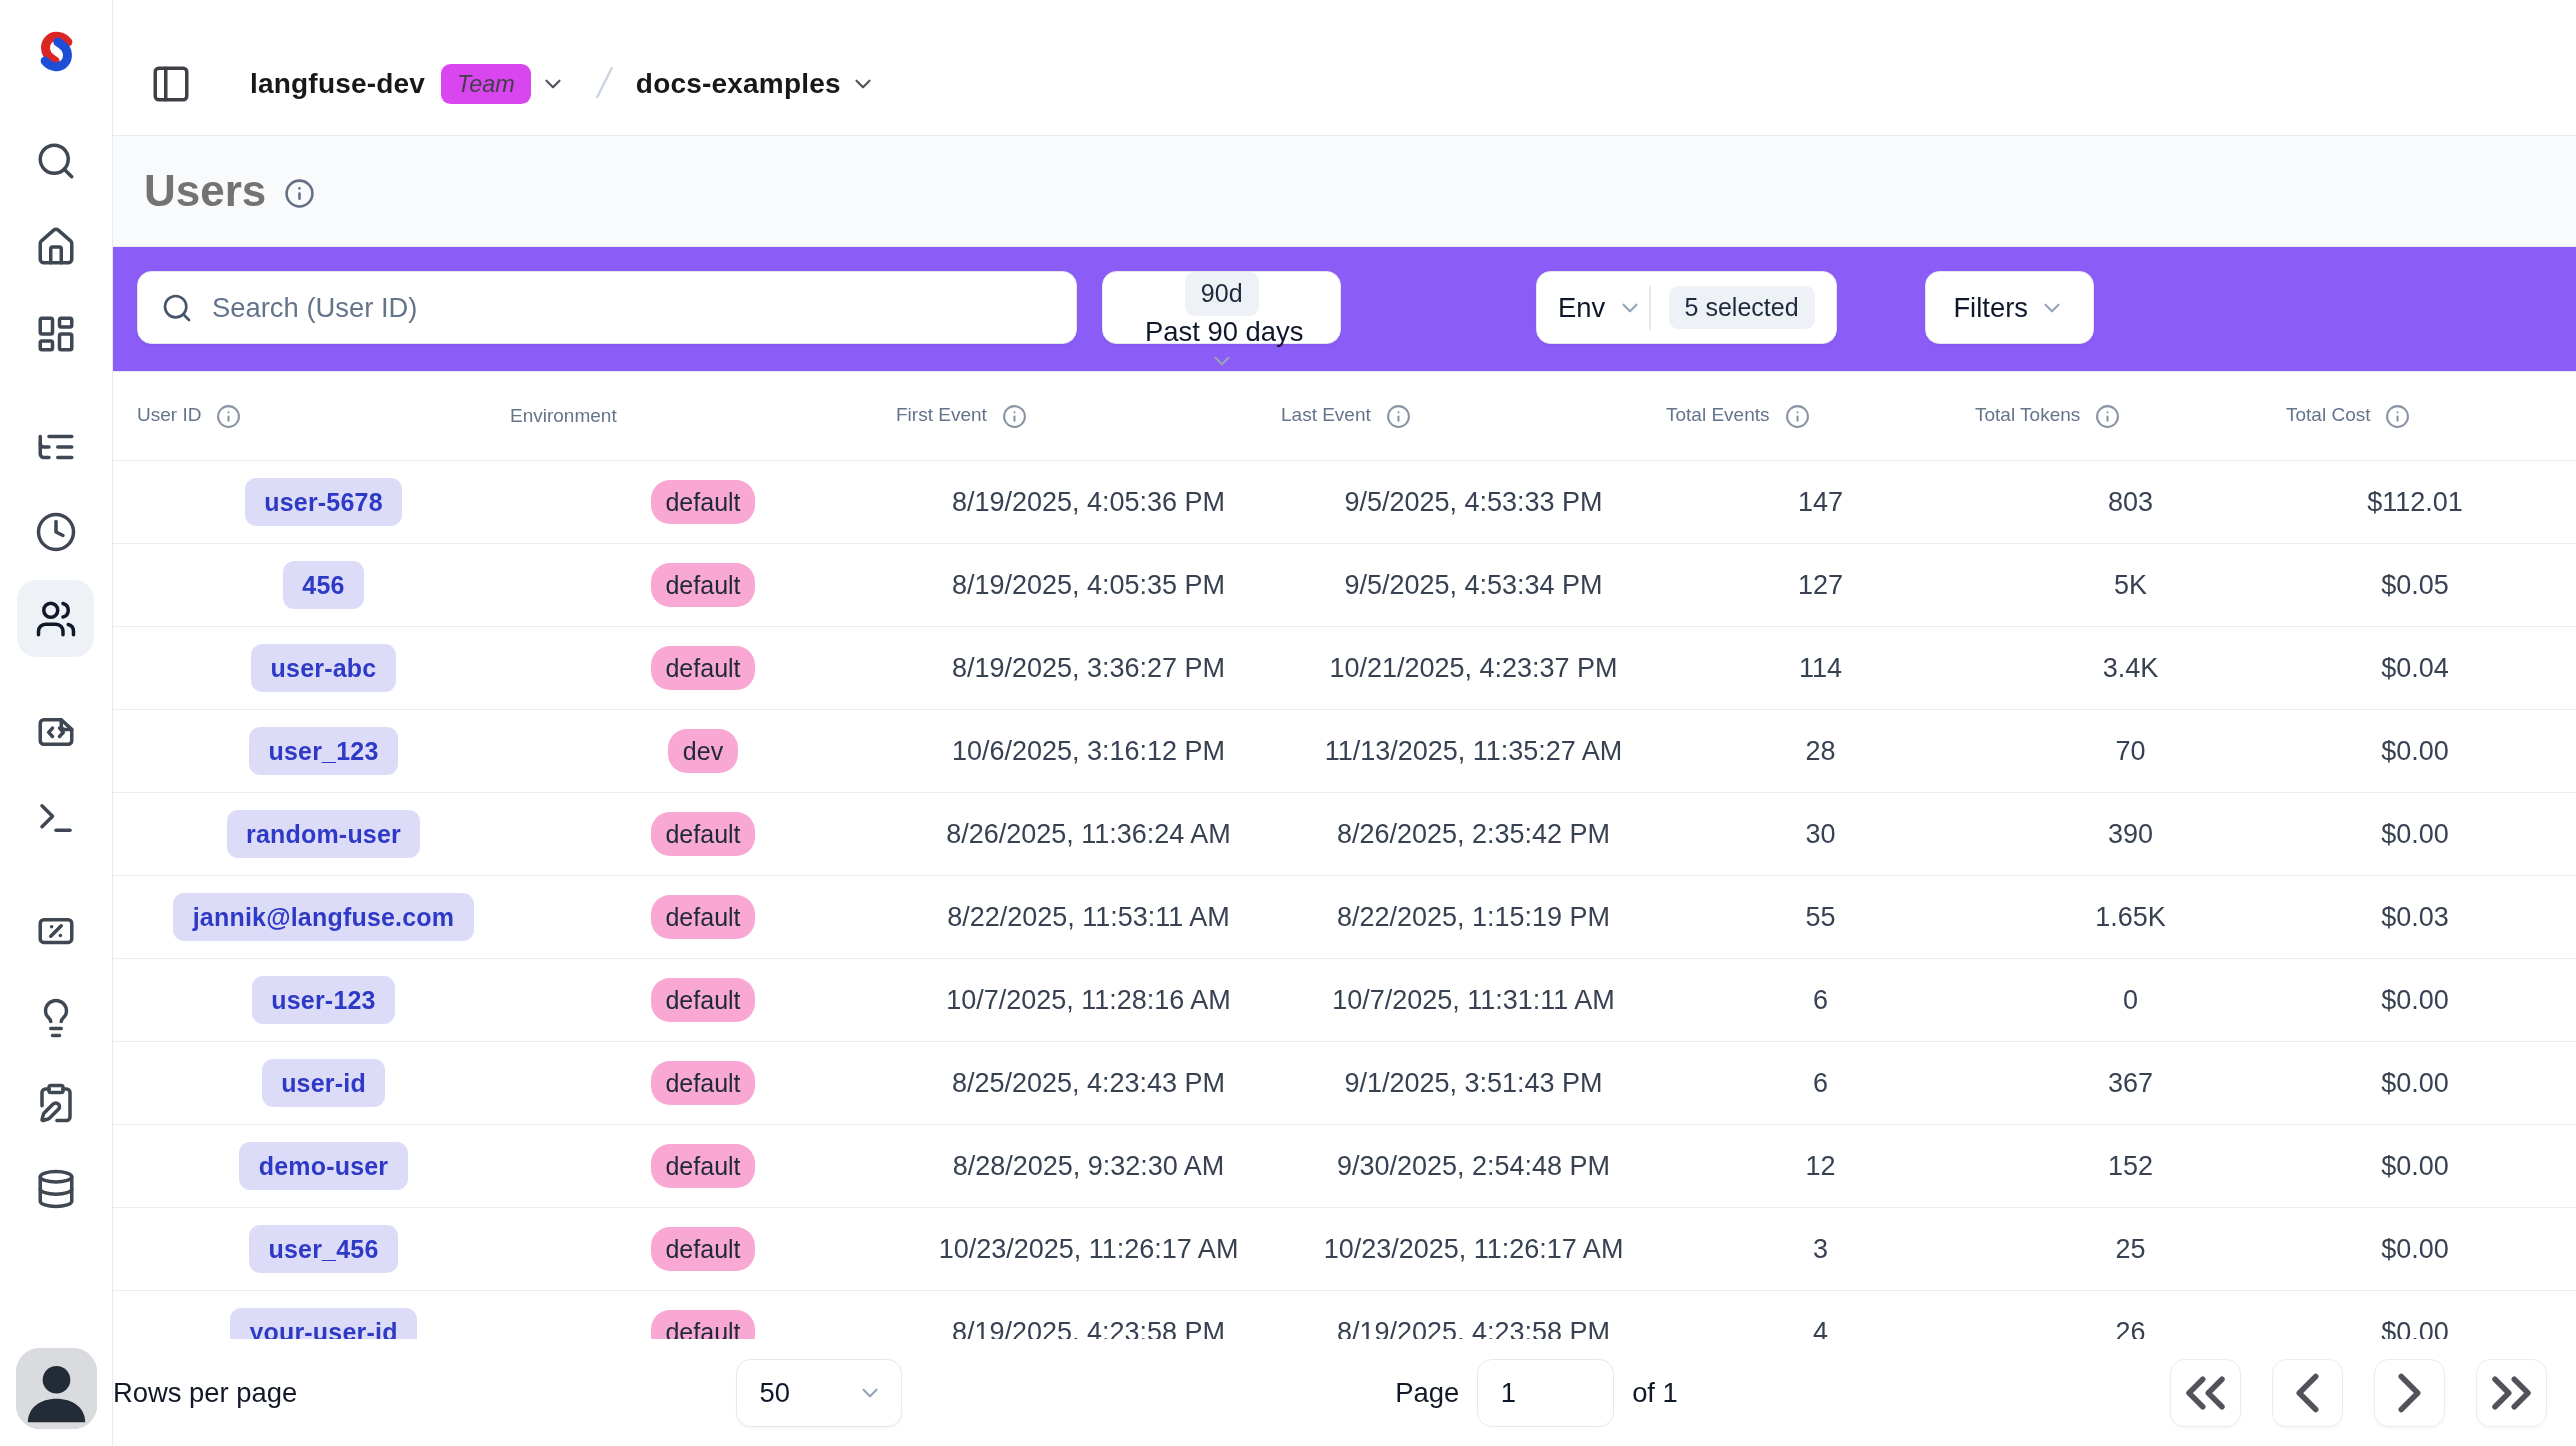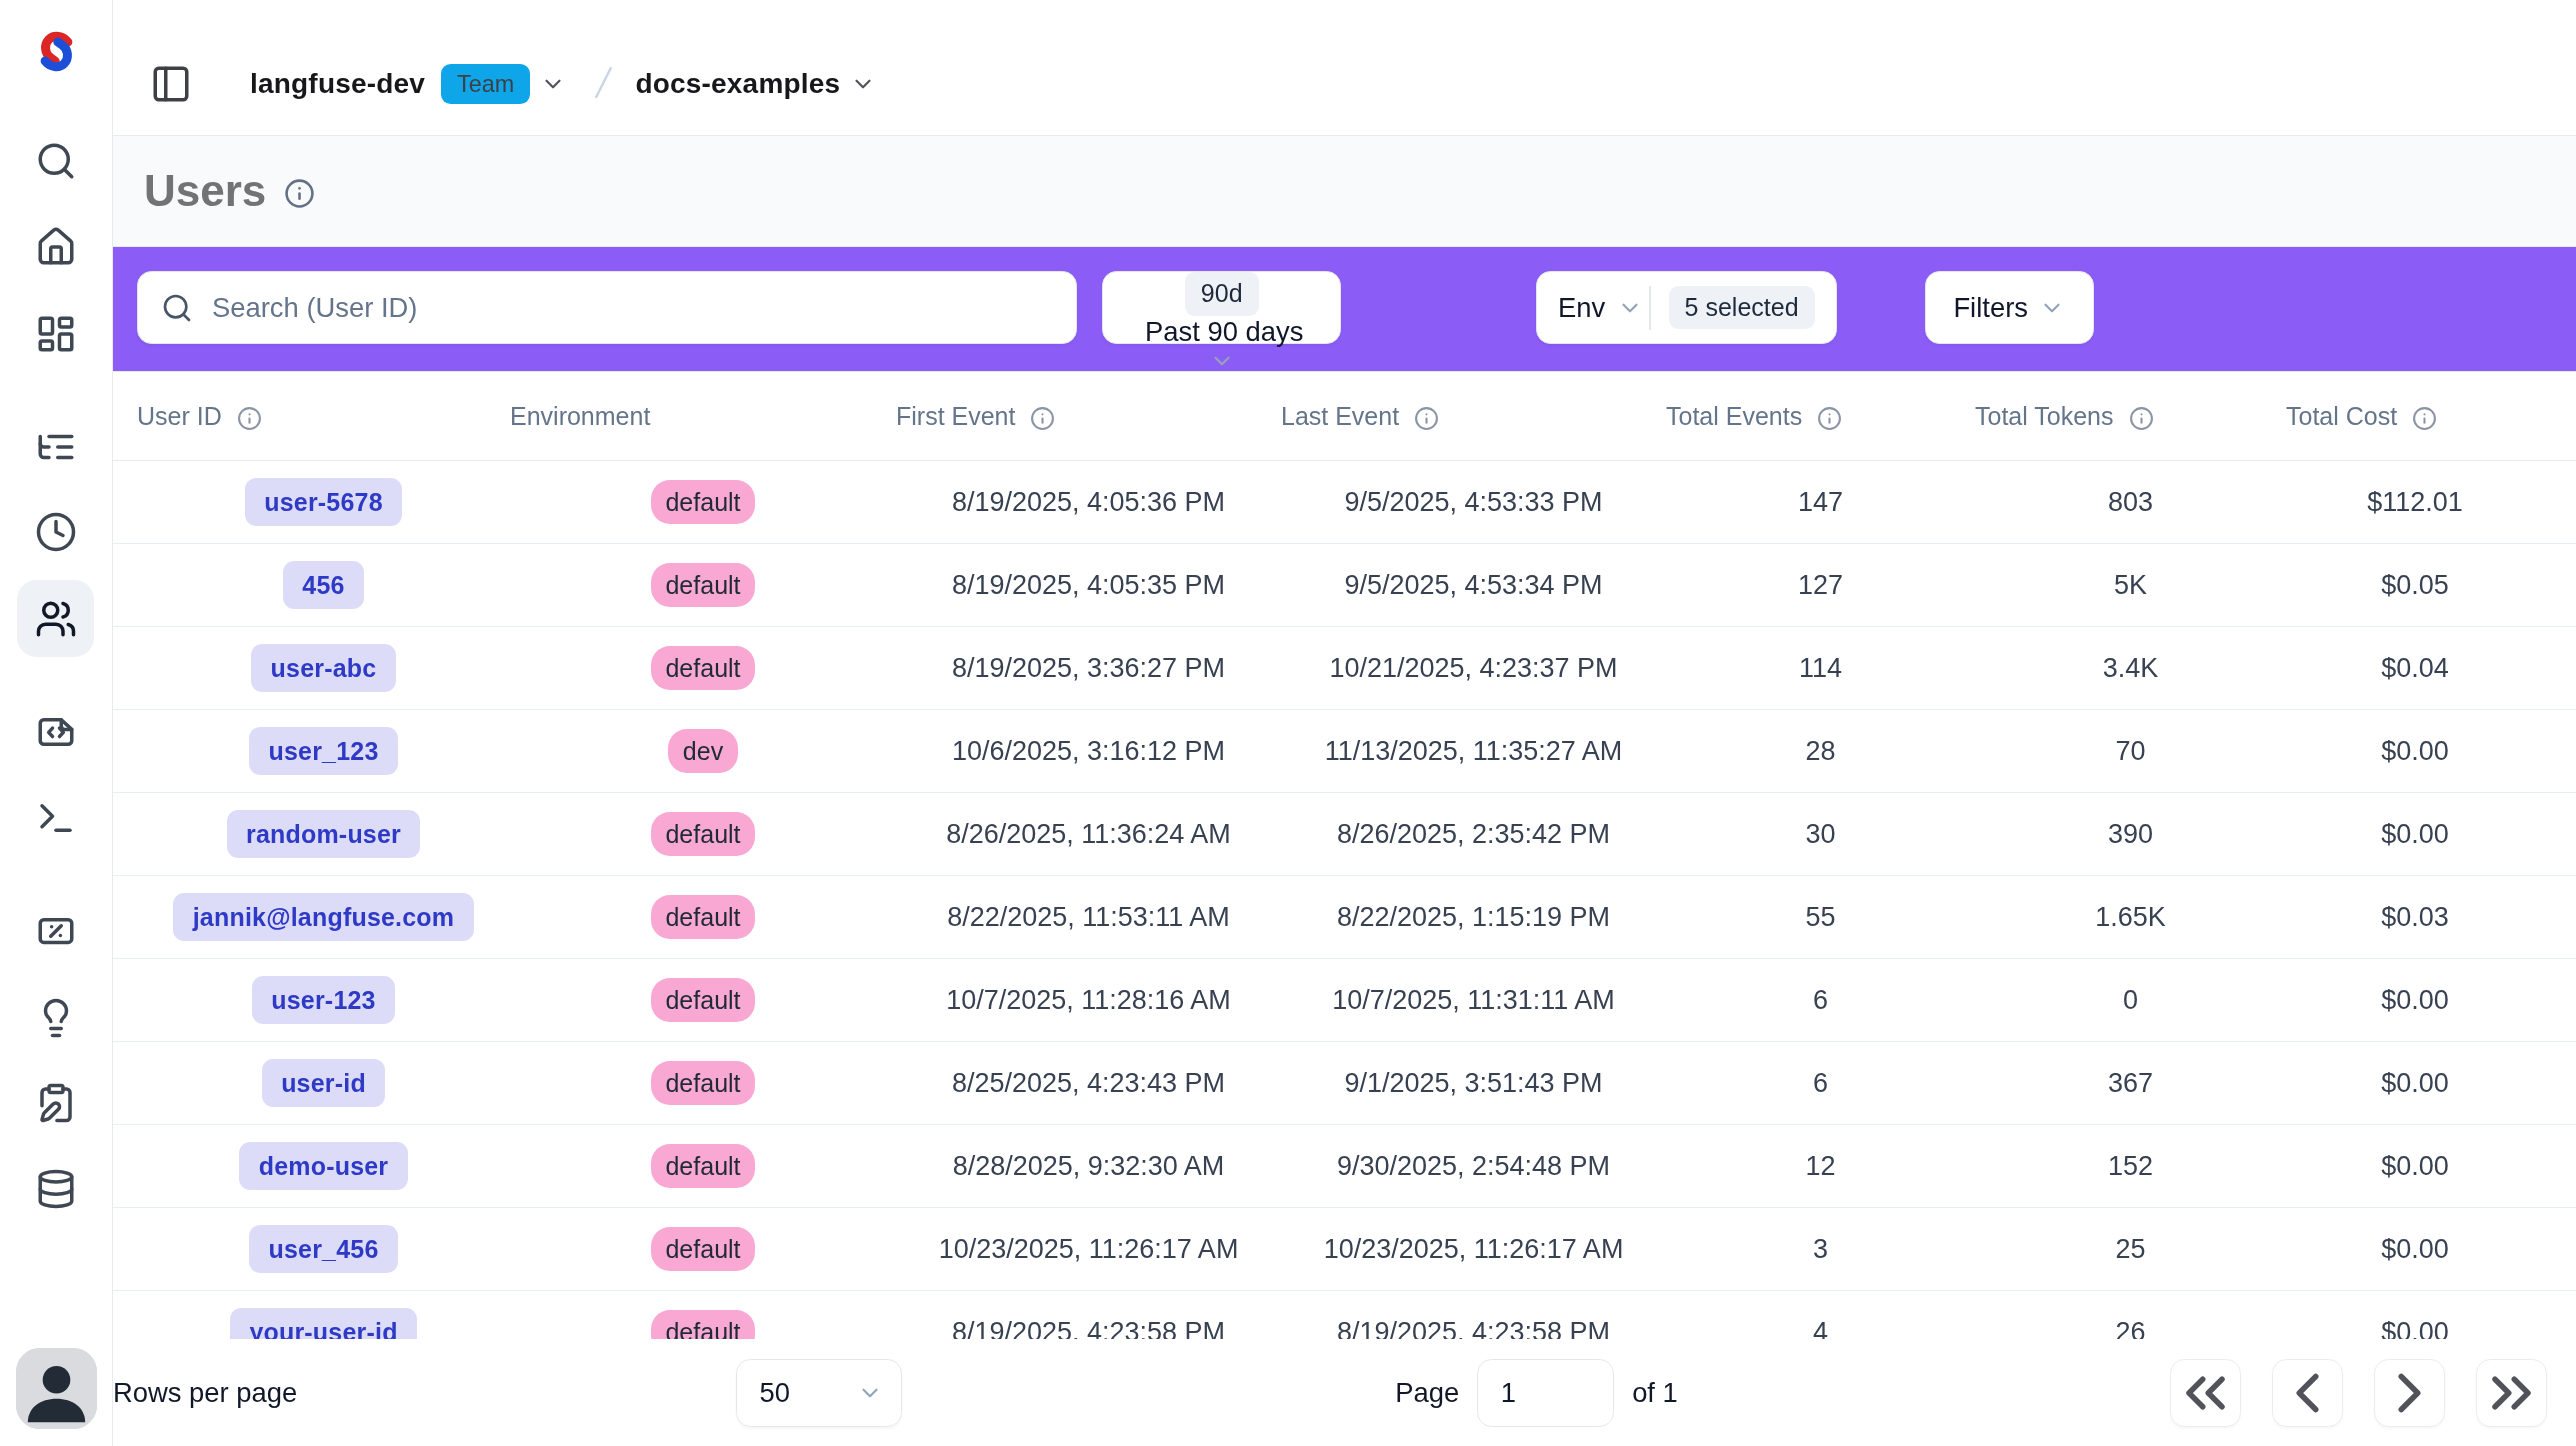--- a/index.html
+++ b/index.html
@@ -24,22 +24,22 @@
 
   
   .main { flex:1; display:flex; flex-direction:column; min-width:0; }
 
   .app-header { height:103px; flex:0 0 103px; border-bottom:1.6px solid var(--border);
     display:flex; align-items:center; background:#fff;margin-top:33px; }
   .panel-toggle { margin-left:37px; width:42px; height:42px; color:#3f3f46; cursor:pointer; }
   .panel-toggle svg { width:42px; height:42px; }
   .breadcrumb { display:flex; align-items:center; margin-left:58px; }
   .crumb-name { font-size:28px; font-weight:700; color:#18181b; letter-spacing:0.2px; }
-  .team-badge { margin-left:16px; background:#0ea5e9; color:#3f3f46; font-size:23.4px;
-    padding:6.5px 16px; border-radius:9.7px; }
+  .team-badge { margin-left:16px; background:#d946ef; color:#3f3f46; font-size:23.4px;
+    padding:6.5px 16px; border-radius:9.7px;font-style:italic; }
   .crumb-chevron { width:26px; height:26px; color:#52525b; margin-left:9.7px; }
   .crumb-chevron svg { width:26px; height:26px; }
   .crumb-slash { margin:0 21px 0 27.4px; }
 
   .titlebar { height:111px; flex:0 0 111px; background:#f8fafc;
     border-bottom:1.6px solid var(--border); display:flex; align-items:center; }
   .page-title { margin-left:31px; font-size:44px; font-weight:700; color:#737373; }
   .title-info { width:31px; height:31px; color:#667085; margin-left:18px; margin-top:4.8px; }
   .title-info svg { width:31px; height:31px; }
 
@@ -64,21 +64,21 @@
   .vdiv { width:1.6px; height:44px; background:#e4e8ee; margin:0 18px 0 6.5px; }
   .filters-btn { left:1812px; padding:0 27.4px; cursor:pointer; }
   .filters-btn .btn-label { margin:0 11.3px 0 0; }
 
   
   .grid-row { display:grid;
     grid-template-columns:373px 386px 385px 385px 309px 311px 1fr;
     padding-left:24px; padding-right:32px; align-items:center; }
   .thead { height:90px; flex:0 0 90px; border-top:1.6px solid var(--border);
     border-bottom:1.6px solid var(--border); background:#fff; }
-  .th { display:flex; align-items:flex-end; gap:15px; font-size:25px; font-weight:500;
+  .th { display:flex; align-items:flex-start; gap:15px; font-size:19px; font-weight:500;
     color:#64748b; }
   .th svg { width:25px; height:25px; color:#8a94a6; flex:0 0 25px; }
   .tbody { flex:1 1 auto; overflow:hidden; }
   .tr { height:83px; border-bottom:1.6px solid #e9edf4; background:#fff;text-align:center; }
   .user-badge { display:inline-block; background:var(--accent-bg); color:var(--accent-text);
     font-size:25px; font-weight:700; padding:9.7px 19.4px; border-radius:11.3px; cursor:pointer;
     letter-spacing:0.2px; }
   .env-badge { display:inline-block; background:#f9a8d4; color:#1f2937; font-size:25px;
     padding:7.3px 14.5px; border-radius:19px; }
   .cell-text { font-size:27px; color:#374151; }

